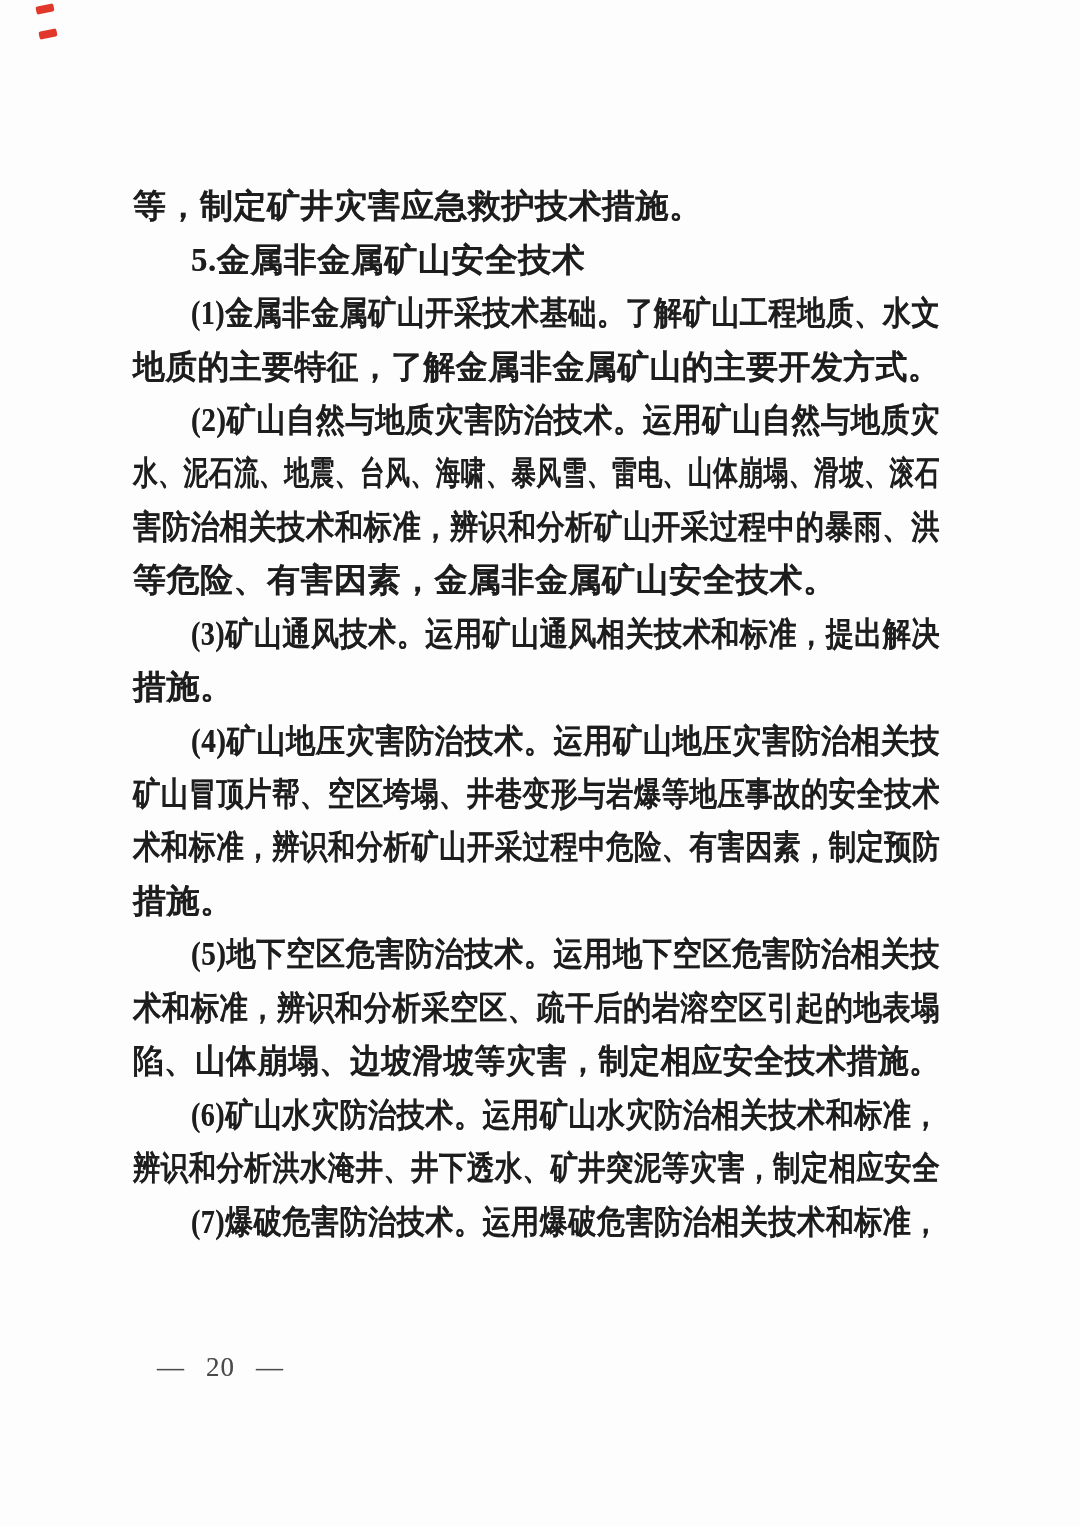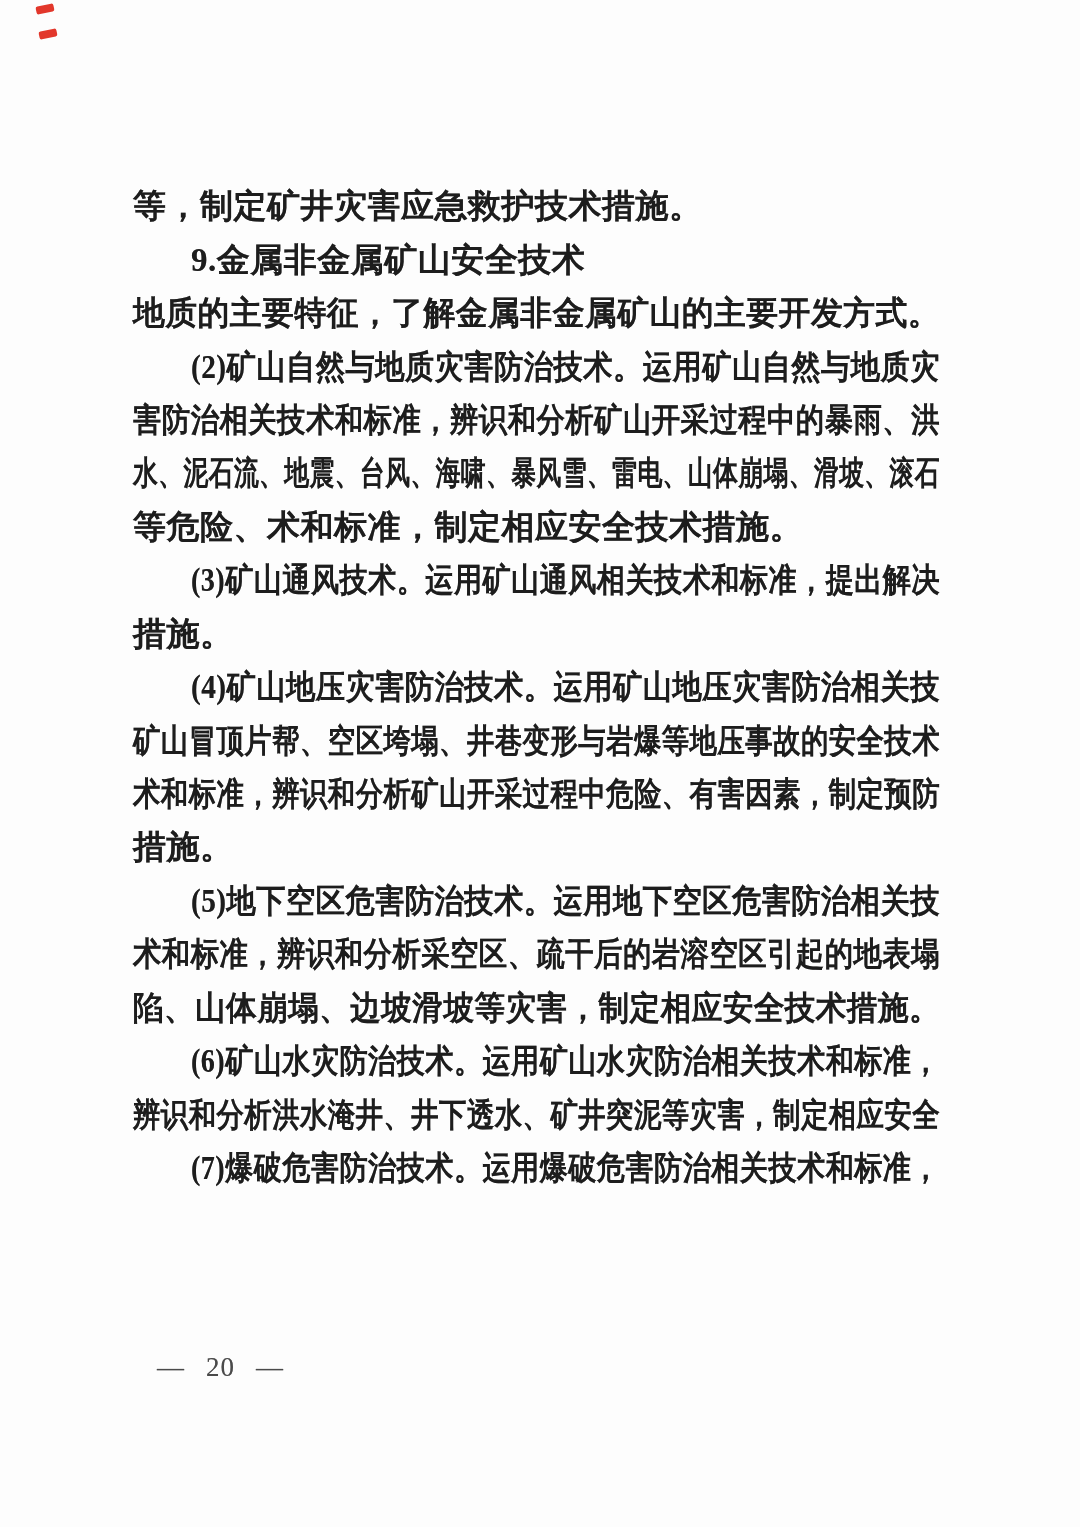--- a/index.html
+++ b/index.html
@@ -64,36 +64,39 @@
 <div class="page">
 
   <div class="red-mark m1"></div>
   <div class="red-mark m2"></div>
 
   <div class="text-block">
       <div class="line">
         <span>等，制定矿井灾害应急救护技术措施。</span>
       </div>
       <div class="line indent">
-        <span>9.金属非金属矿山安全技术</span>
+        <span>5.金属非金属矿山安全技术</span>
+      </div>
+      <div class="line indent fill">
+        <span style="transform: scaleX(0.8536);">(1)金属非金属矿山开采技术基础。了解矿山工程地质、水文</span>
       </div>
       <div class="line">
         <span style="transform: scaleX(0.9636);">地质的主要特征，了解金属非金属矿山的主要开发方式。</span>
       </div>
       <div class="line indent fill">
         <span style="transform: scaleX(0.8875);">(2)矿山自然与地质灾害防治技术。运用矿山自然与地质灾</span>
       </div>
       <div class="line fill">
+        <span style="transform: scaleX(0.7528);">水、泥石流、地震、台风、海啸、暴风雪、雷电、山体崩塌、滑坡、滚石</span>
+      </div>
+      <div class="line fill">
         <span style="transform: scaleX(0.8603);">害防治相关技术和标准，辨识和分析矿山开采过程中的暴雨、洪</span>
       </div>
-      <div class="line fill">
-        <span style="transform: scaleX(0.7528);">水、泥石流、地震、台风、海啸、暴风雪、雷电、山体崩塌、滑坡、滚石</span>
-      </div>
       <div class="line">
-        <span>等危险、术和标准，制定相应安全技术措施。</span>
+        <span>等危险、有害因素，金属非金属矿山安全技术。</span>
       </div>
       <div class="line indent fill">
         <span style="transform: scaleX(0.8536);">(3)矿山通风技术。运用矿山通风相关技术和标准，提出解决</span>
       </div>
       <div class="line">
         <span>措施。</span>
       </div>
       <div class="line indent fill">
         <span style="transform: scaleX(0.8875);">(4)矿山地压灾害防治技术。运用矿山地压灾害防治相关技</span>
       </div>

